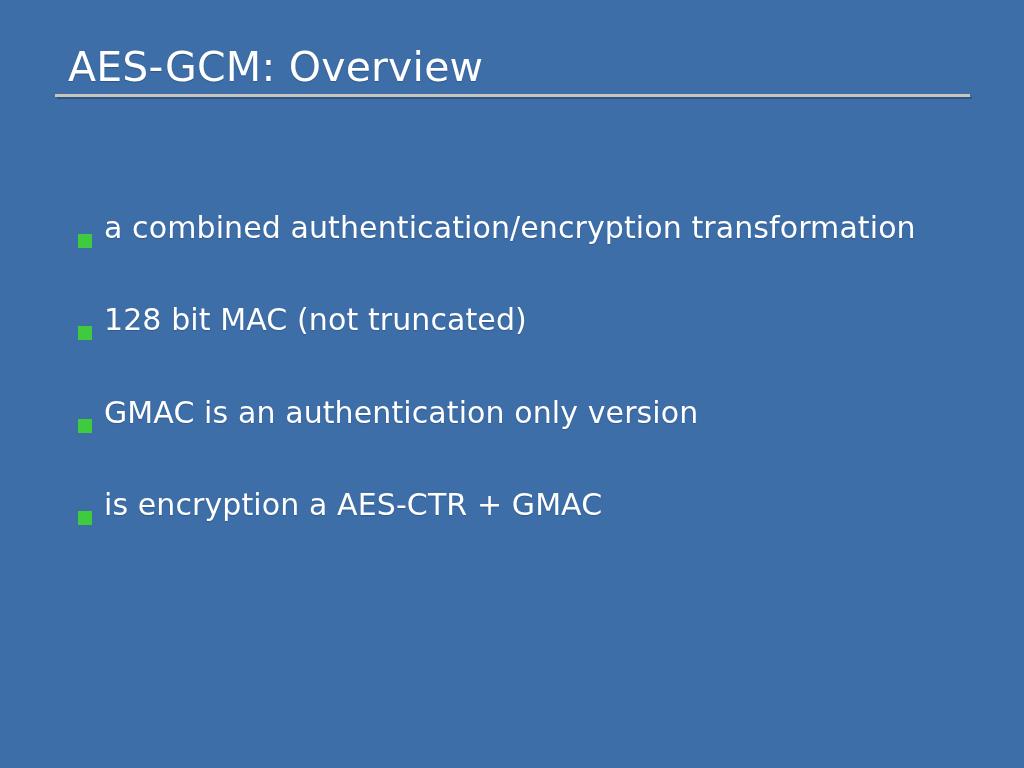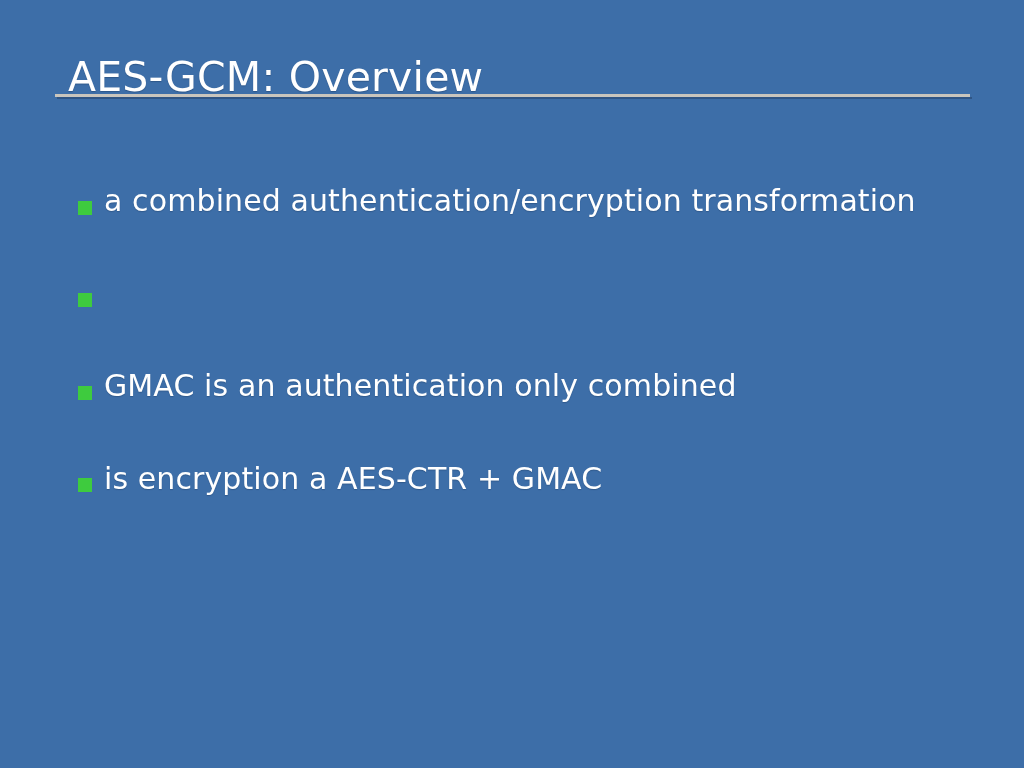--- a/index.html
+++ b/index.html
@@ -19,21 +19,21 @@
     width: 1024px;
     height: 768px;
     background: #3d6ea8;
     box-sizing: border-box;
   }
 
   
   #title-block {
     position: absolute;
     left: 55px;
-    top: 51px;
+    top: 41px;
     width: 915px;
     height: 58px;
   }
 
   #slide-title {
     position: absolute;
     left: 13px;
     top: 0px;
     margin: 0;
     font-family: "DejaVu Sans", sans-serif;
@@ -73,21 +73,21 @@
     width: 900px;
     list-style: none;
     margin: 0;
     padding: 0;
   }
 
   .bullet-row {
     position: relative;
     height: 92.5px;
     display: flex;
-    align-items: center;
+    align-items: flex-end;
   }
 
   .bullet-marker {
     flex: 0 0 auto;
     width: 14px;
     height: 14px;
     margin-top: 13px;
     margin-right: 12px;
     background: #3ecb3e;
   }
@@ -119,25 +119,26 @@
   <ul id="bullet-list">
 
     <li class="bullet-row">
       <span class="bullet-marker"></span>
       <span class="bullet-text">a combined authentication/encryption transformation</span>
     </li>
 
 
     <li class="bullet-row">
       <span class="bullet-marker"></span>
+      <span class="bullet-text">128 bit MAC (not truncated)</span>
     </li>
 
     <li class="bullet-row">
       <span class="bullet-marker"></span>
-      <span class="bullet-text">GMAC is an authentication only combined</span>
+      <span class="bullet-text">GMAC is an authentication only version</span>
     </li>
 
     <li class="bullet-row">
       <span class="bullet-marker"></span>
       <span class="bullet-text">is encryption a AES-CTR + GMAC</span>
     </li>
 
   </ul>
 
 </div>

